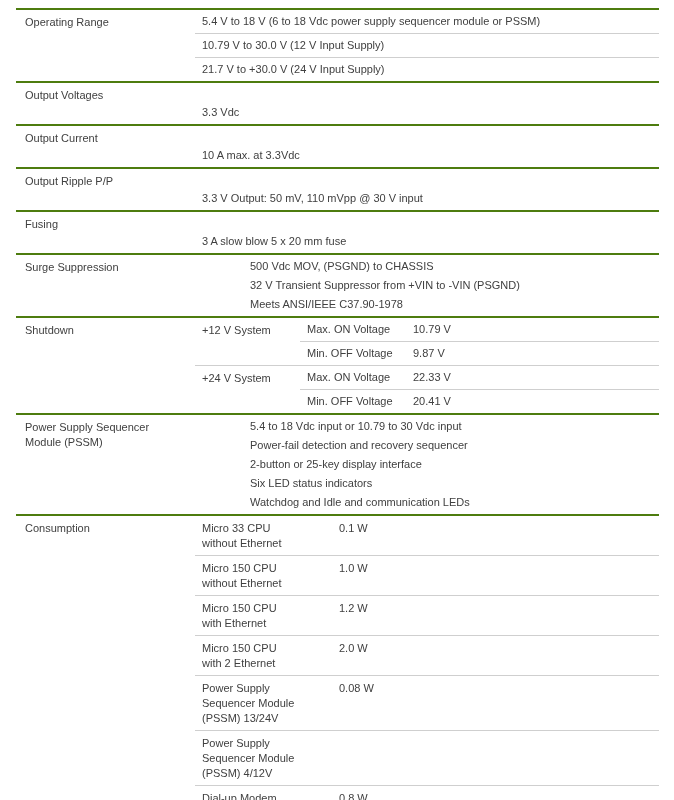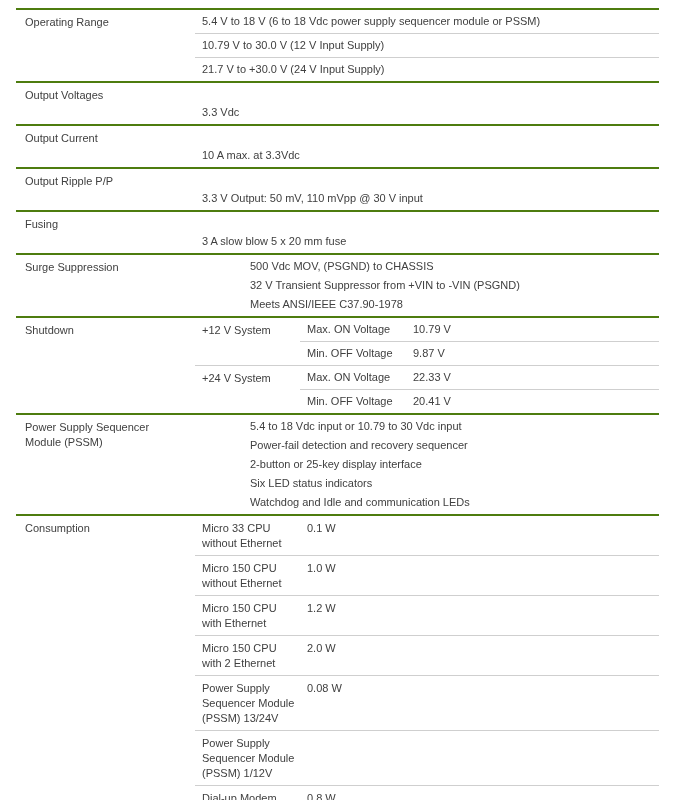--- a/index.html
+++ b/index.html
@@ -54,21 +54,21 @@
   .sys-rows { flex: 1; min-width: 0; }
   .sys-row { display: flex; border-top: 1px solid #cfcfcf; }
   .sys-rows > .sys-row:first-child { border-top: none; }
   .param { flex: 0 0 113px; padding: 5px 4px 5px 7px; line-height: 13px; }
   .pvalue { flex: 1; padding: 5px 8px 5px 0; line-height: 13px; }
 
   
   .c-row { display: flex; border-top: 1px solid #cfcfcf; }
   .content > .c-row:first-child { border-top: none; }
   .c-name { flex: 0 0 105px; padding: 5px 4px 4px 7px; line-height: 15px; }
-  .c-value { flex: 1; padding: 5px 8px 4px 7px; line-height: 15px; }
+  .c-value { flex: 1; padding: 5px 8px 4px 7px; line-height: 15px; margin-left: 32px; }
 </style>
 </head>
 <body>
 
 <div class="spec-table">
 
   <div class="row">
     <div class="col1">Operating Range</div>
     <div class="content">
       <div class="subrow">5.4 V to 18 V (6 to 18 Vdc power supply sequencer module or PSSM)</div>
@@ -166,21 +166,21 @@
       </div>
       <div class="c-row">
         <div class="c-name">Micro 150 CPU with 2 Ethernet</div>
         <div class="c-value">2.0 W</div>
       </div>
       <div class="c-row">
         <div class="c-name">Power Supply Sequencer Module (PSSM) 13/24V</div>
         <div class="c-value">0.08 W</div>
       </div>
       <div class="c-row">
-        <div class="c-name">Power Supply Sequencer Module (PSSM) 1/12V</div>
+        <div class="c-name">Power Supply Sequencer Module (PSSM) 4/12V</div>
       </div>
       <div class="c-row">
         <div class="c-name">Dial-up Modem</div>
         <div class="c-value">0.8 W</div>
       </div>
     </div>
   </div>
 
 </div>
 

